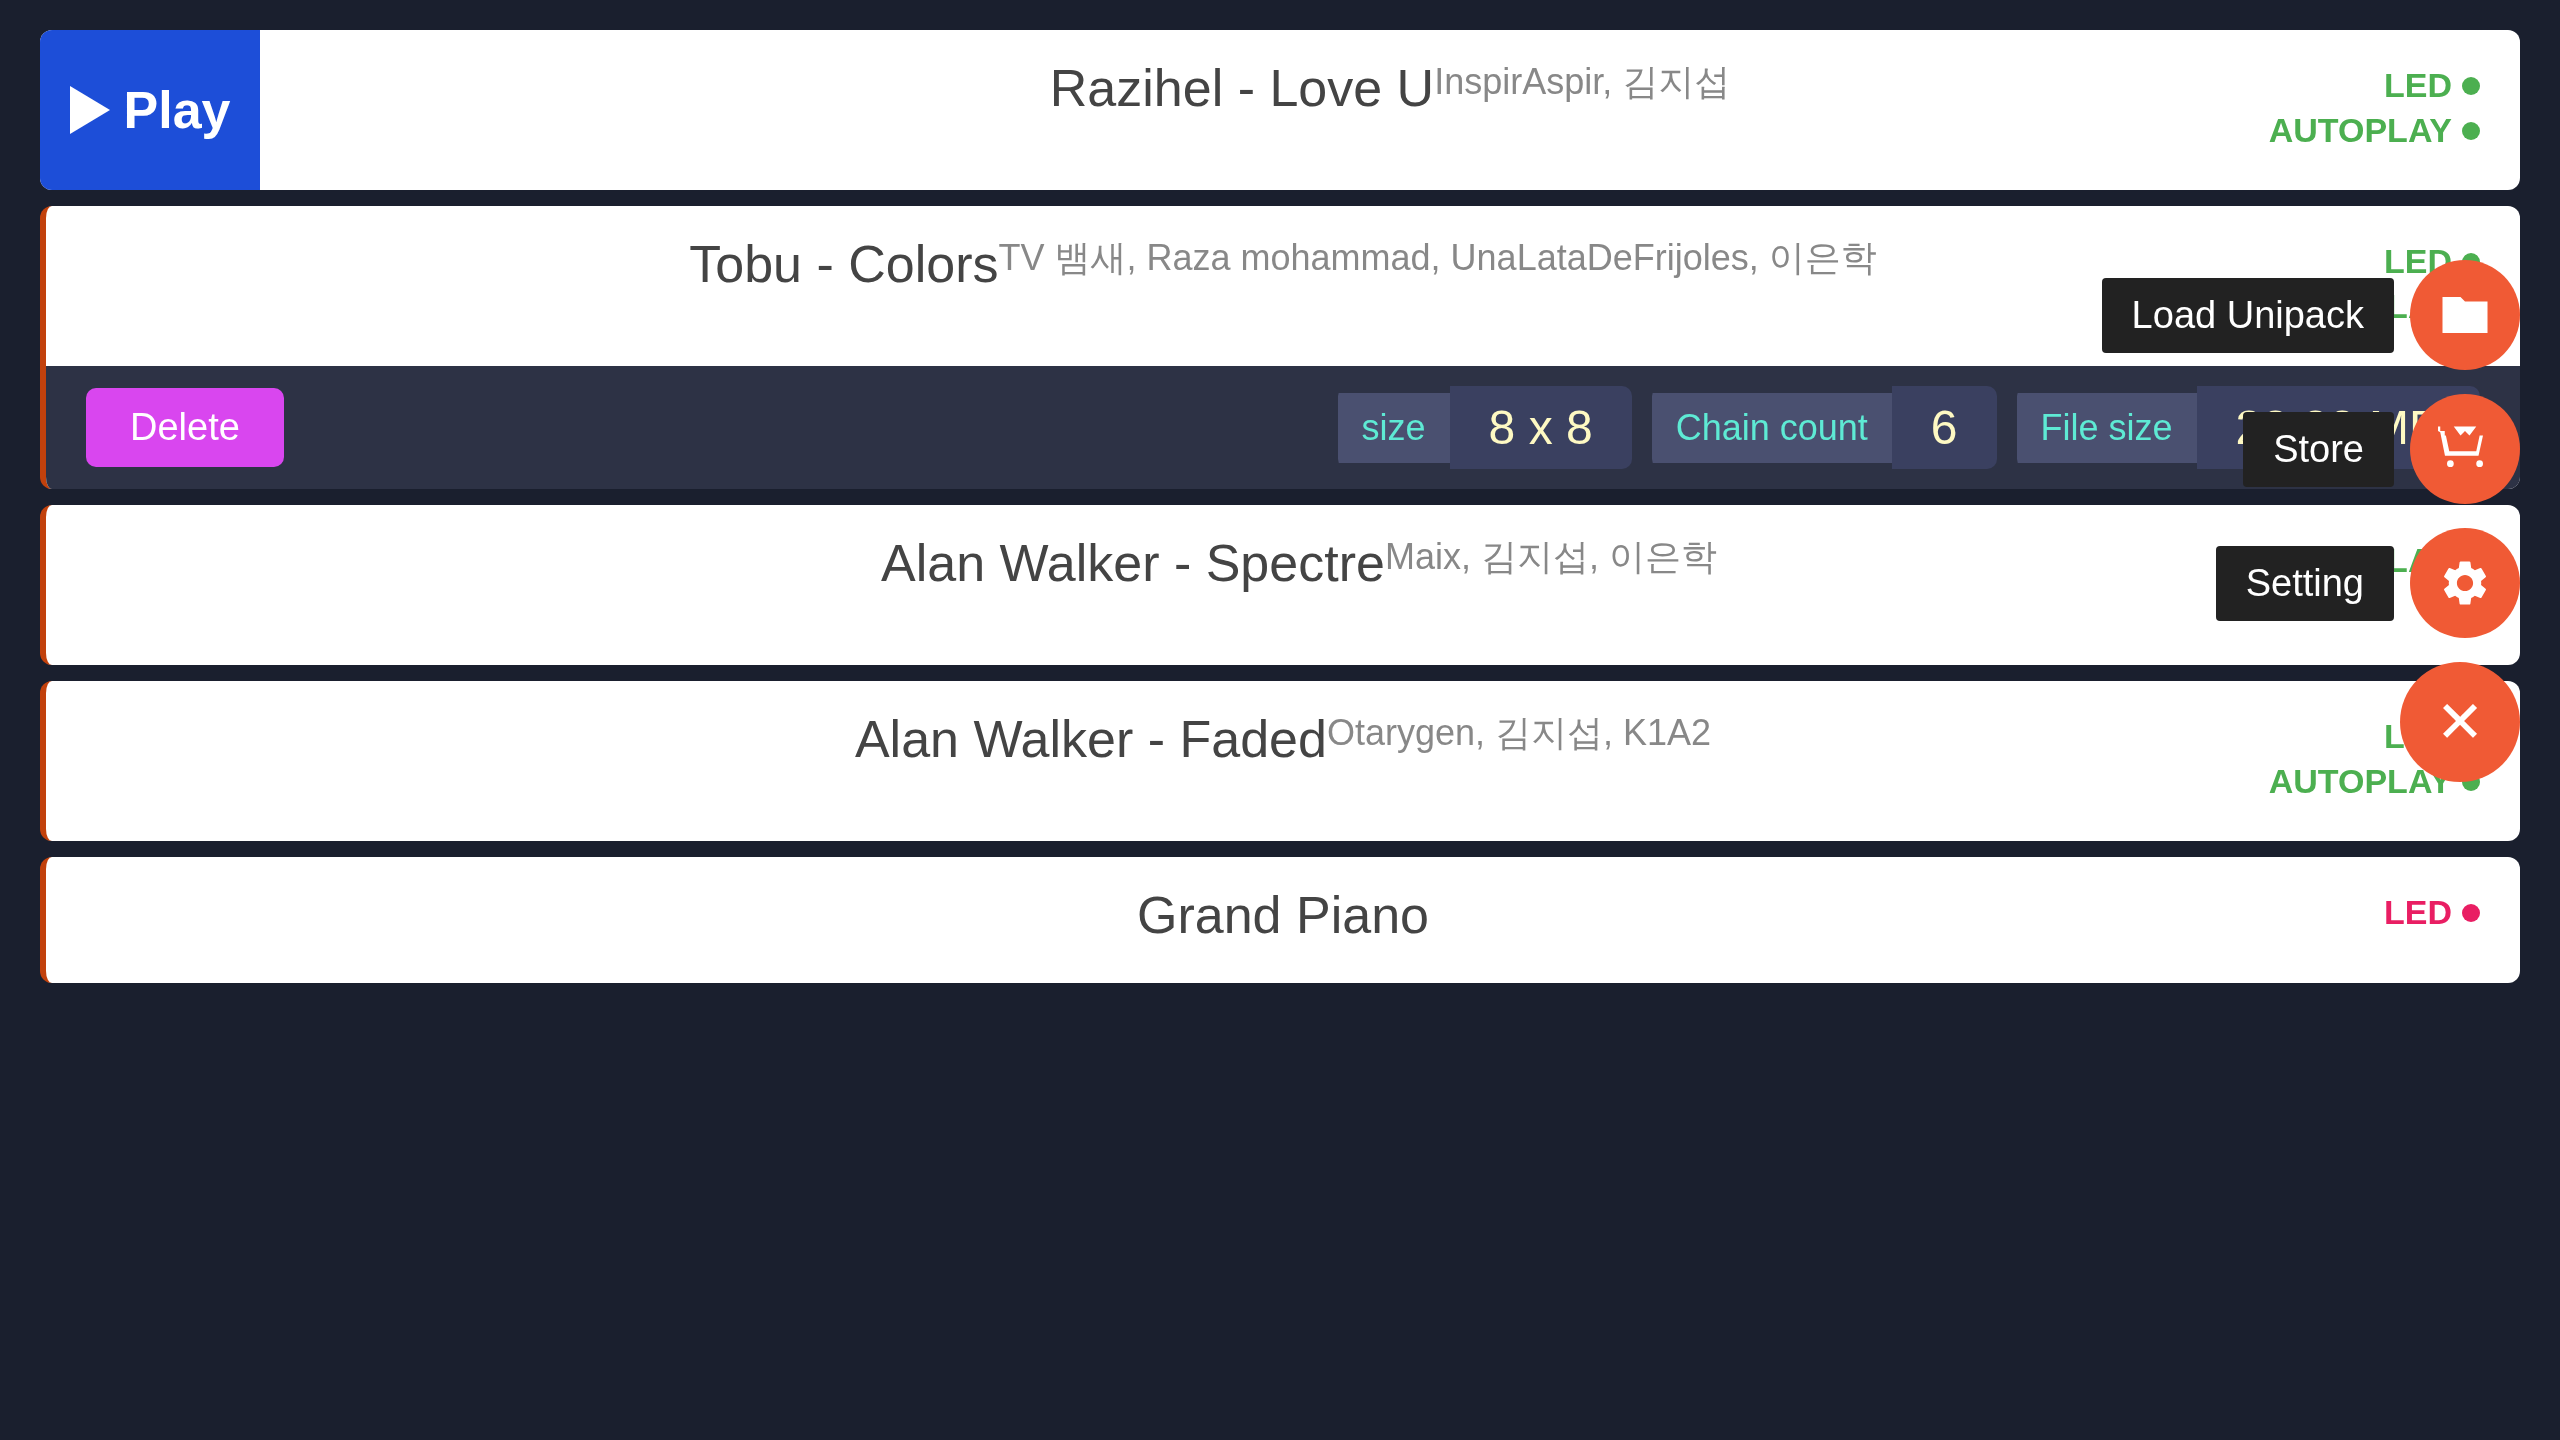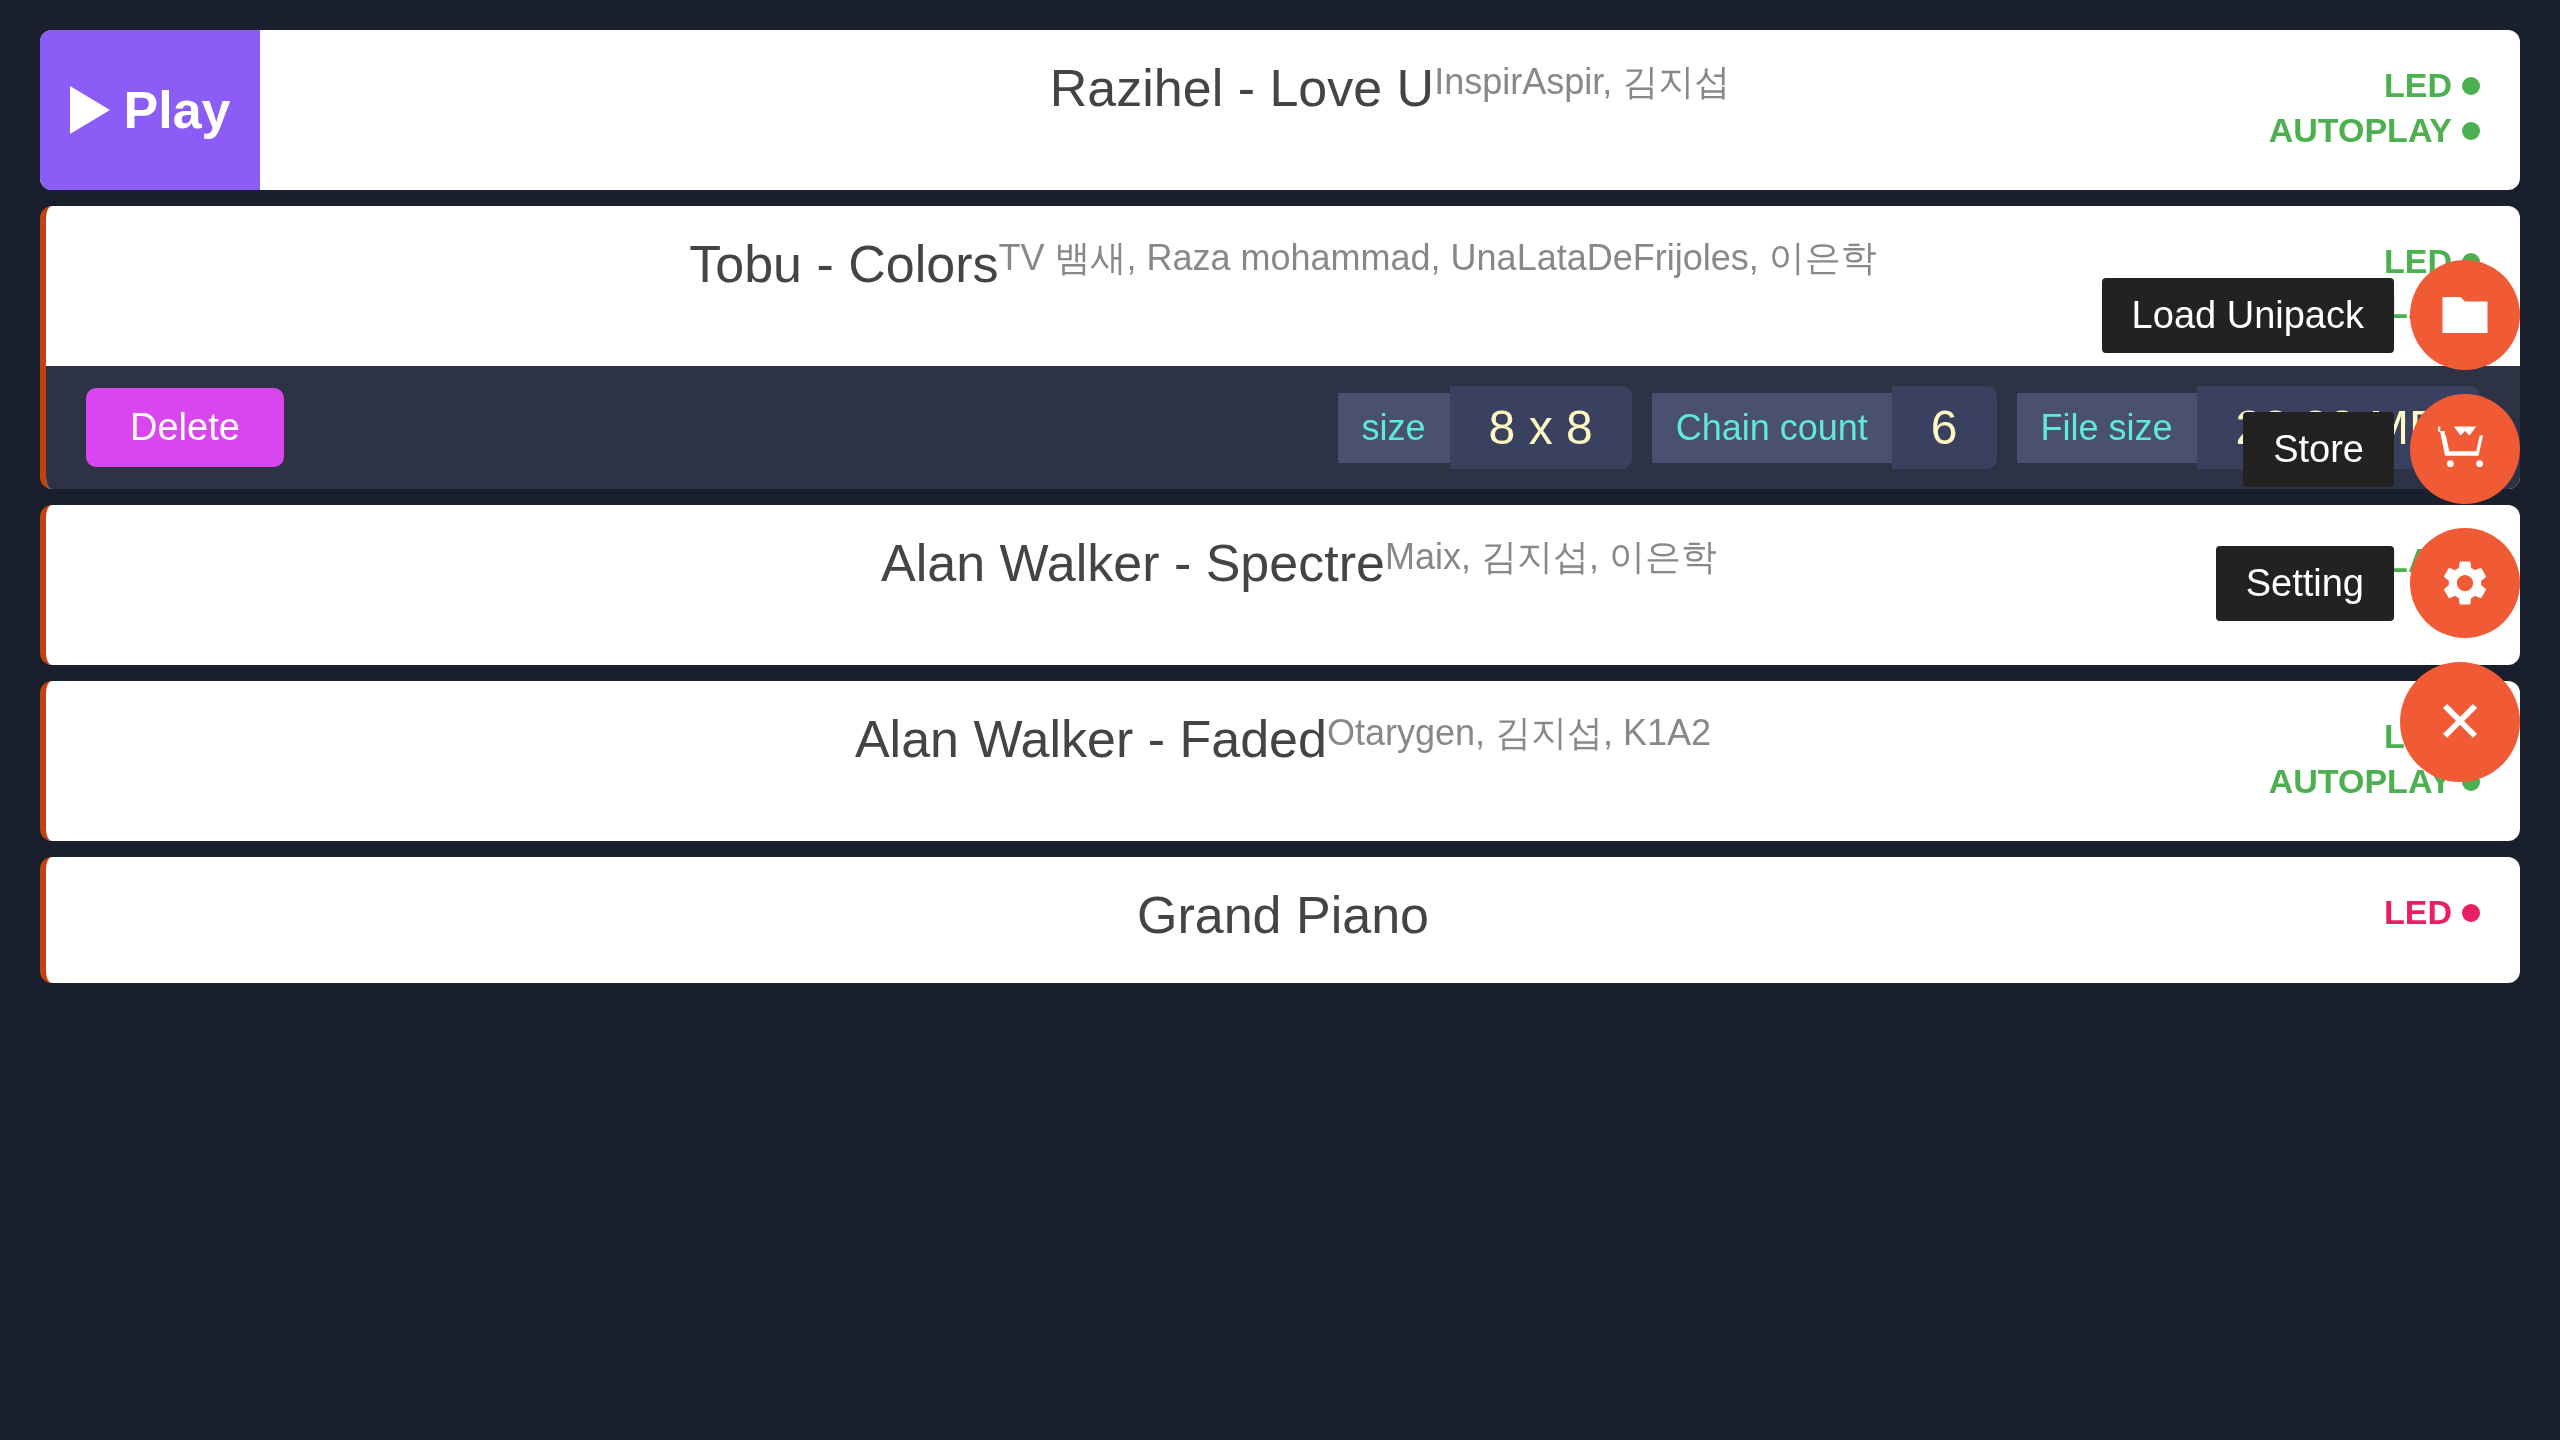--- a/index.html
+++ b/index.html
@@ -38,21 +38,21 @@
 
     .song-card.active-cyan {
       border-left: 6px solid #c2410c;
     }
 
     .song-card.no-left-border {
       border-left: none;
     }
 
     .play-button-area {
-      background: #8b5cf6;
+      background: #1d4ed8;
       display: flex;
       align-items: center;
       justify-content: center;
       min-width: 220px;
       cursor: pointer;
     }
 
     .play-text {
       color: white;
       font-size: 52px;

